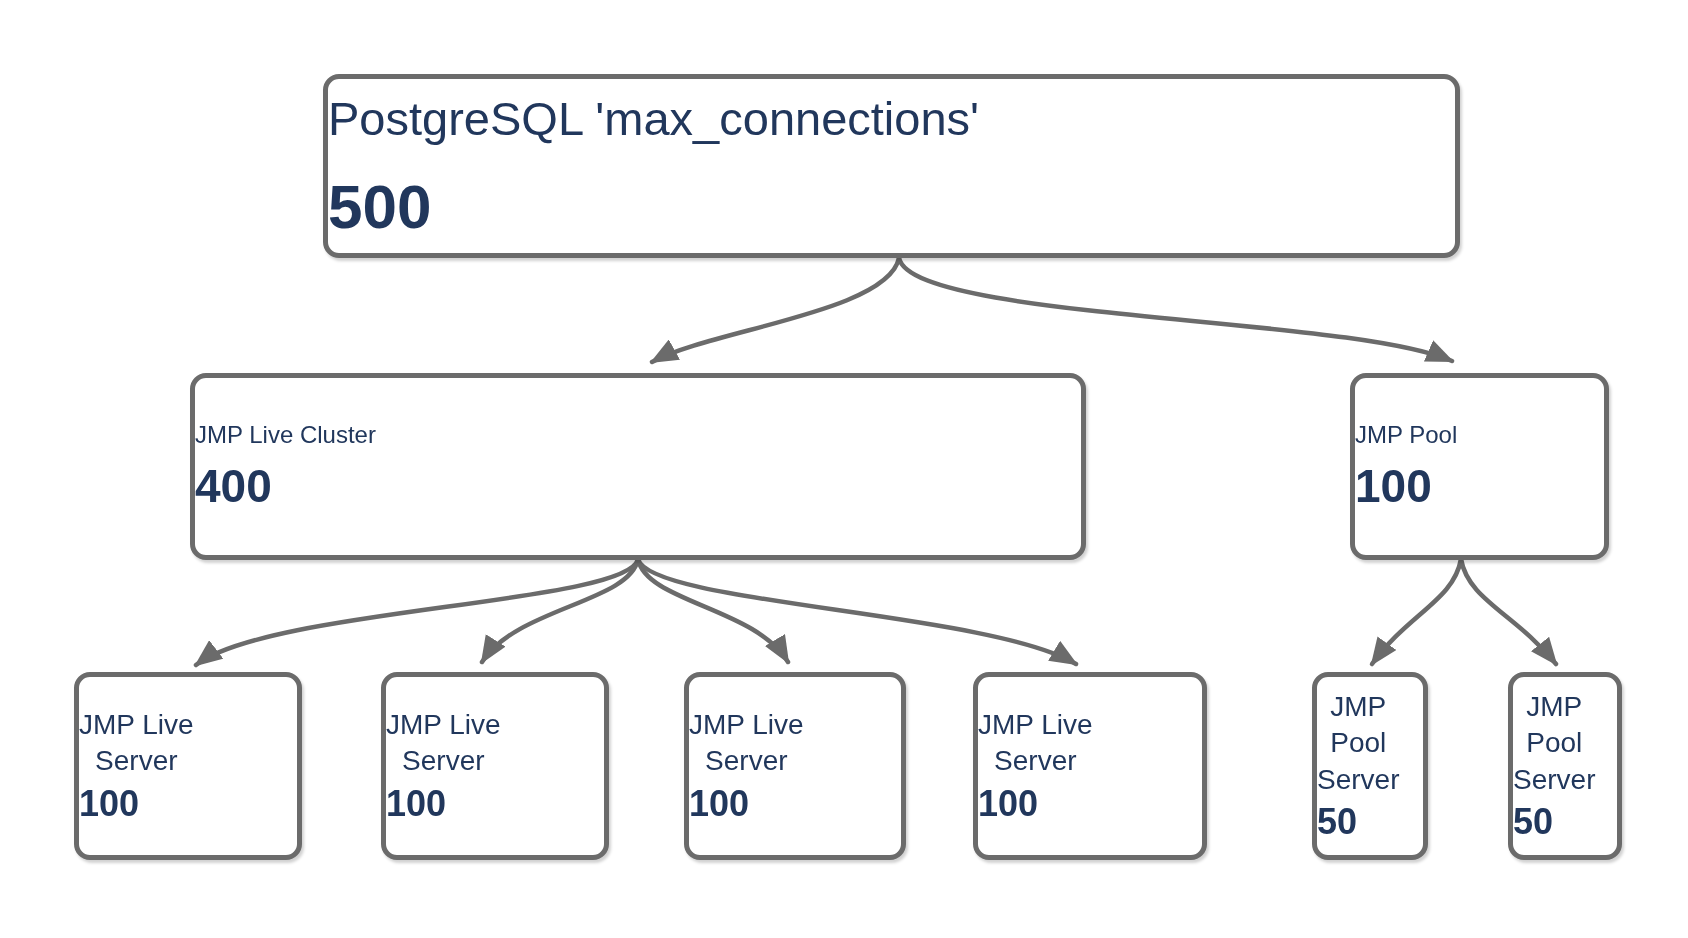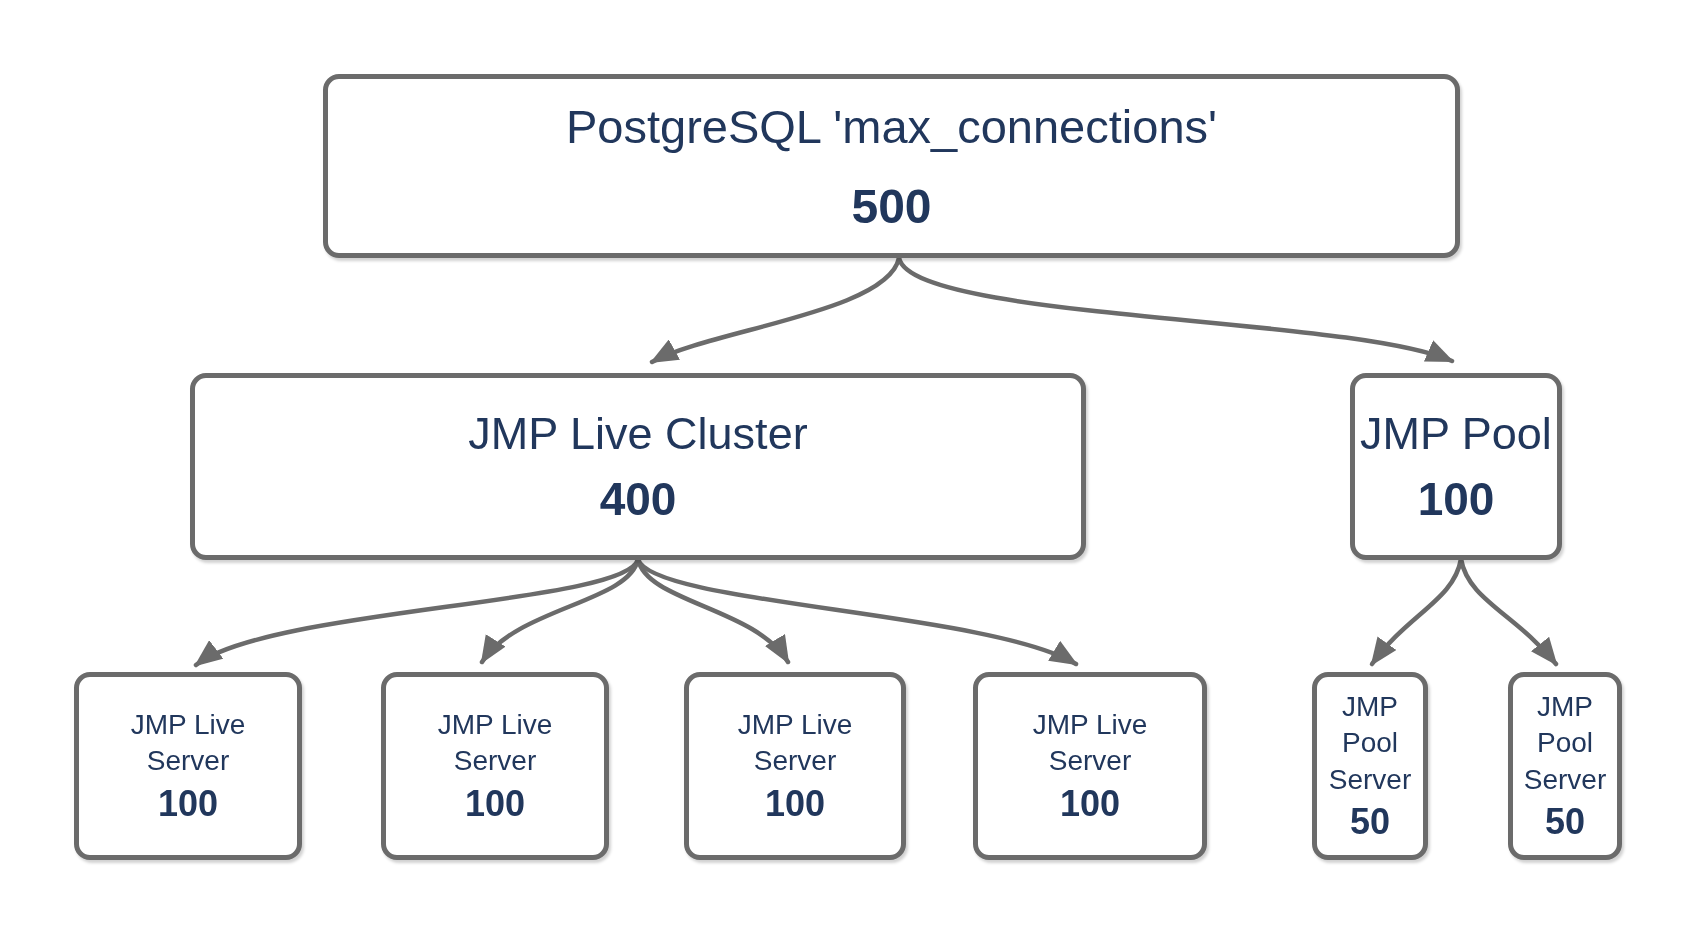--- a/index.html
+++ b/index.html
@@ -38,43 +38,43 @@
 
   .node {
     position: absolute;
     z-index: 2;
     background: var(--bg);
     border: 5px solid var(--border);
     border-radius: 16px;
     box-shadow: 2px 3px 3px rgba(0,0,0,0.18);
     display: flex;
     flex-direction: column;
-    align-items: center;
+    align-items: flex-start;
     justify-content: center;
     text-align: center;
     color: var(--text);
   }
   .node .label {
     white-space: pre-line;
     line-height: 1.22;
   }
   .node .value {
     font-weight: bold;
   }
 
   
   .node-root           { left: 323px;  top: 74px;  width: 1137px; height: 184px; }
   .node-root .label    { font-size: 47px; }
-  .node-root .value    { font-size: 48px; margin-top: 23px; }
+  .node-root .value    { font-size: 62px; margin-top: 23px; }
 
   
   .node-cluster        { left: 190px;  top: 373px; width: 896px;  height: 187px; }
-  .node-pool           { left: 1350px; top: 373px; width: 212px;  height: 187px; }
+  .node-pool           { left: 1350px; top: 373px; width: 259px;  height: 187px; }
   .node-cluster .label,
-  .node-pool .label    { font-size: 45px; }
+  .node-pool .label    { font-size: 24px; }
   .node-cluster .value,
   .node-pool .value    { font-size: 46px; margin-top: 10px; }
 
   
   .node-live1          { left: 74px;   top: 672px; width: 228px;  height: 188px; }
   .node-live2          { left: 381px;  top: 672px; width: 228px;  height: 188px; }
   .node-live3          { left: 684px;  top: 672px; width: 222px;  height: 188px; }
   .node-live4          { left: 973px;  top: 672px; width: 234px;  height: 188px; }
   .node-poolsrv1       { left: 1312px; top: 672px; width: 116px;  height: 188px; }
   .node-poolsrv2       { left: 1508px; top: 672px; width: 114px;  height: 188px; }

